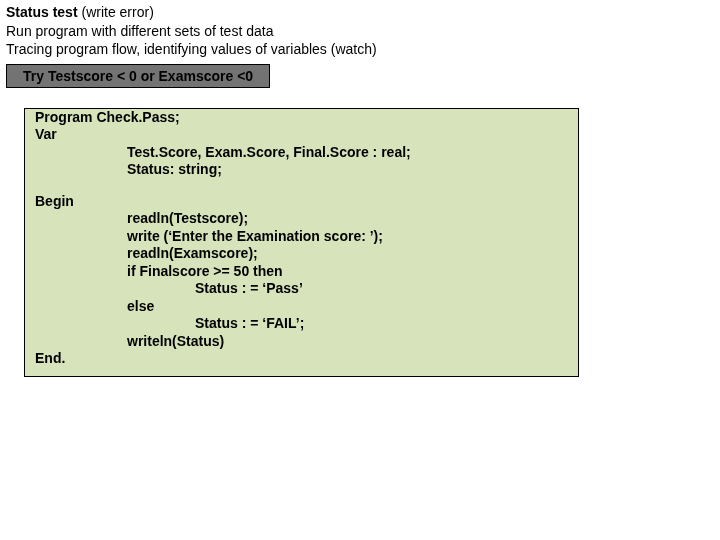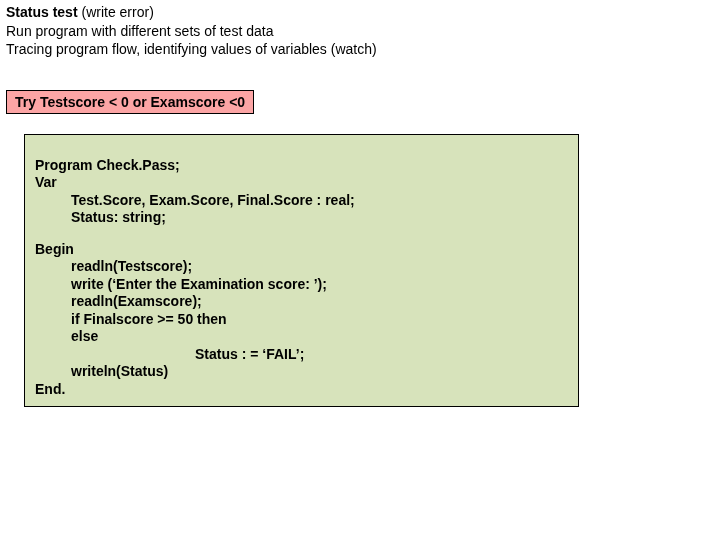--- a/index.html
+++ b/index.html
@@ -13,38 +13,38 @@
     box-sizing: border-box;
   }
   .header-line {
     line-height: 1.25;
     margin: 0 0 1px 0;
   }
   .bold { font-weight: bold; }
   .hint-box {
     display: inline-block;
     border: 1px solid #000;
-    background: #fca5a5;
-    padding: 3px 8px;
-    margin-top: 30px;
+    background: #737373;
+    padding: 3px 16px;
+    margin-top: 4px;
     font-weight: bold;
   }
   .code-box {
     border: 1px solid #000;
     background: #d7e3bb;
-    padding: 22px 10px 8px 10px;
+    padding: 0 10px 8px 10px;
     margin-top: 20px;
     margin-left: 18px;
     width: 555px;
     box-sizing: border-box;
     font-weight: bold;
     line-height: 1.25;
   }
   .kw { display: block; }
-  .ind1 { margin-left: 36px; display: block; }
+  .ind1 { margin-left: 92px; display: block; }
   .ind2 { margin-left: 160px; display: block; }
   .blank { height: 14px; }
 </style>
 </head>
 <body>
 
 
 
 <div class="header-line">
   <span class="bold">Status test </span><span>(write error)</span>
@@ -58,20 +58,21 @@
   <span class="kw">Program Check.Pass;</span>
   <span class="kw">Var</span>
   <span class="ind1">Test.Score, Exam.Score, Final.Score : real;</span>
   <span class="ind1">Status: string;</span>
   <div class="blank"></div>
   <span class="kw">Begin</span>
   <span class="ind1">readln(Testscore);</span>
   <span class="ind1">write (‘Enter the Examination score: ’);</span>
   <span class="ind1">readln(Examscore);</span>
   <span class="ind1">if Finalscore &gt;= 50 then</span>
+  <span class="ind2">Status : = ‘Pass’</span>
   <span class="ind1">else</span>
   <span class="ind2">Status : = ‘FAIL’;</span>
   <span class="ind1">writeln(Status)</span>
   <span class="kw">End.</span>
 </div>
 
 
 
 
 </body></html>

